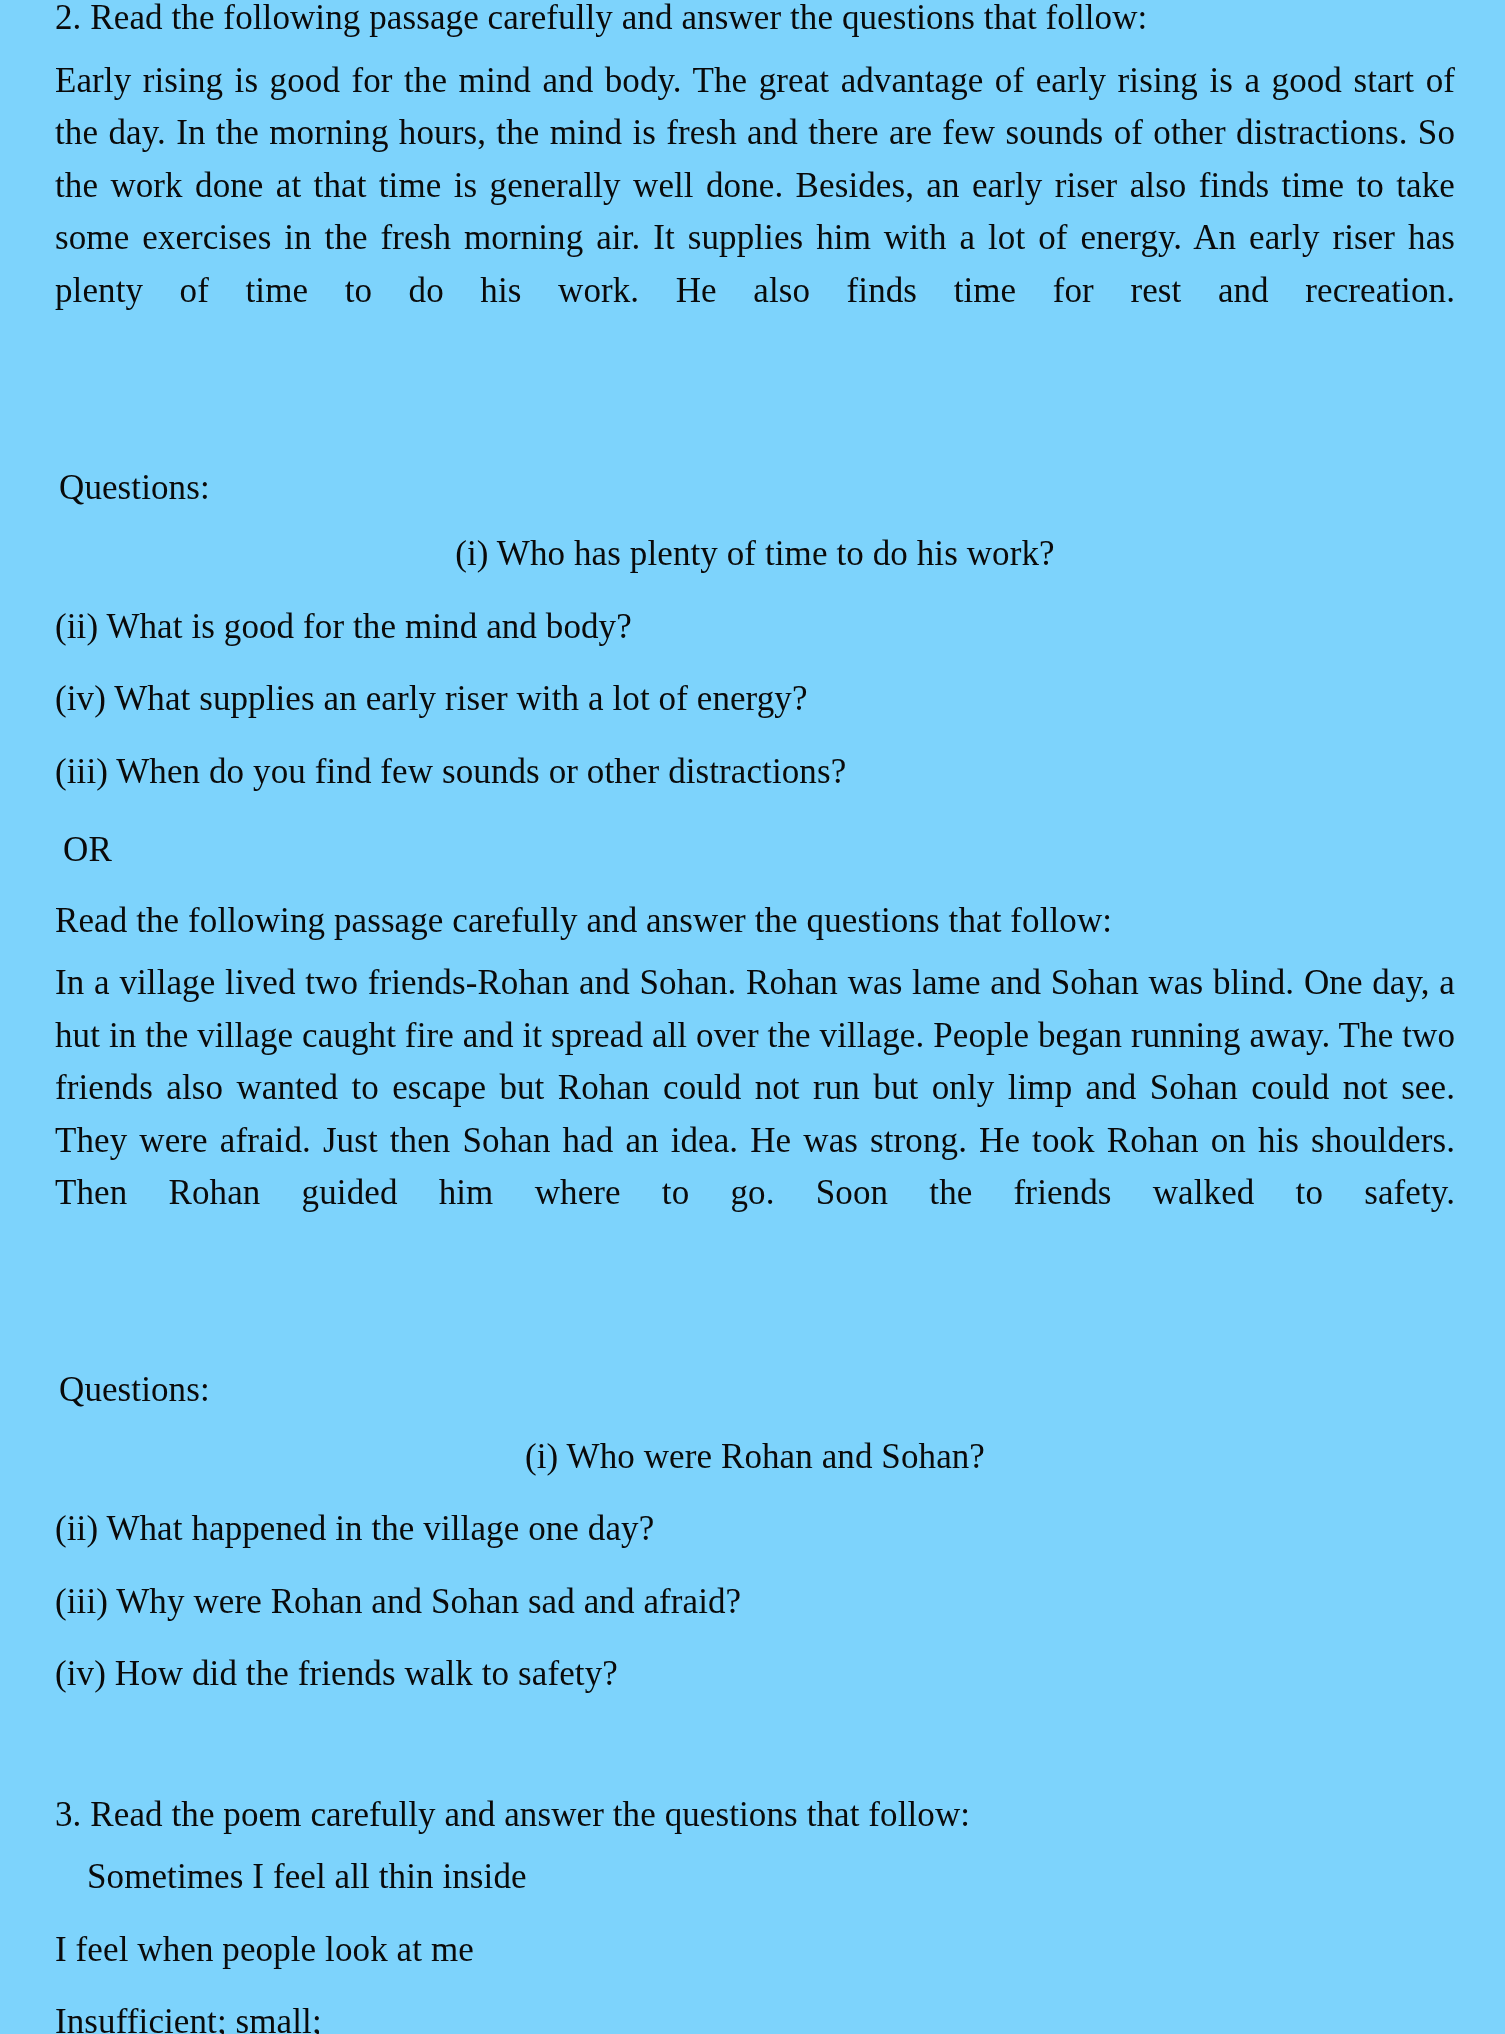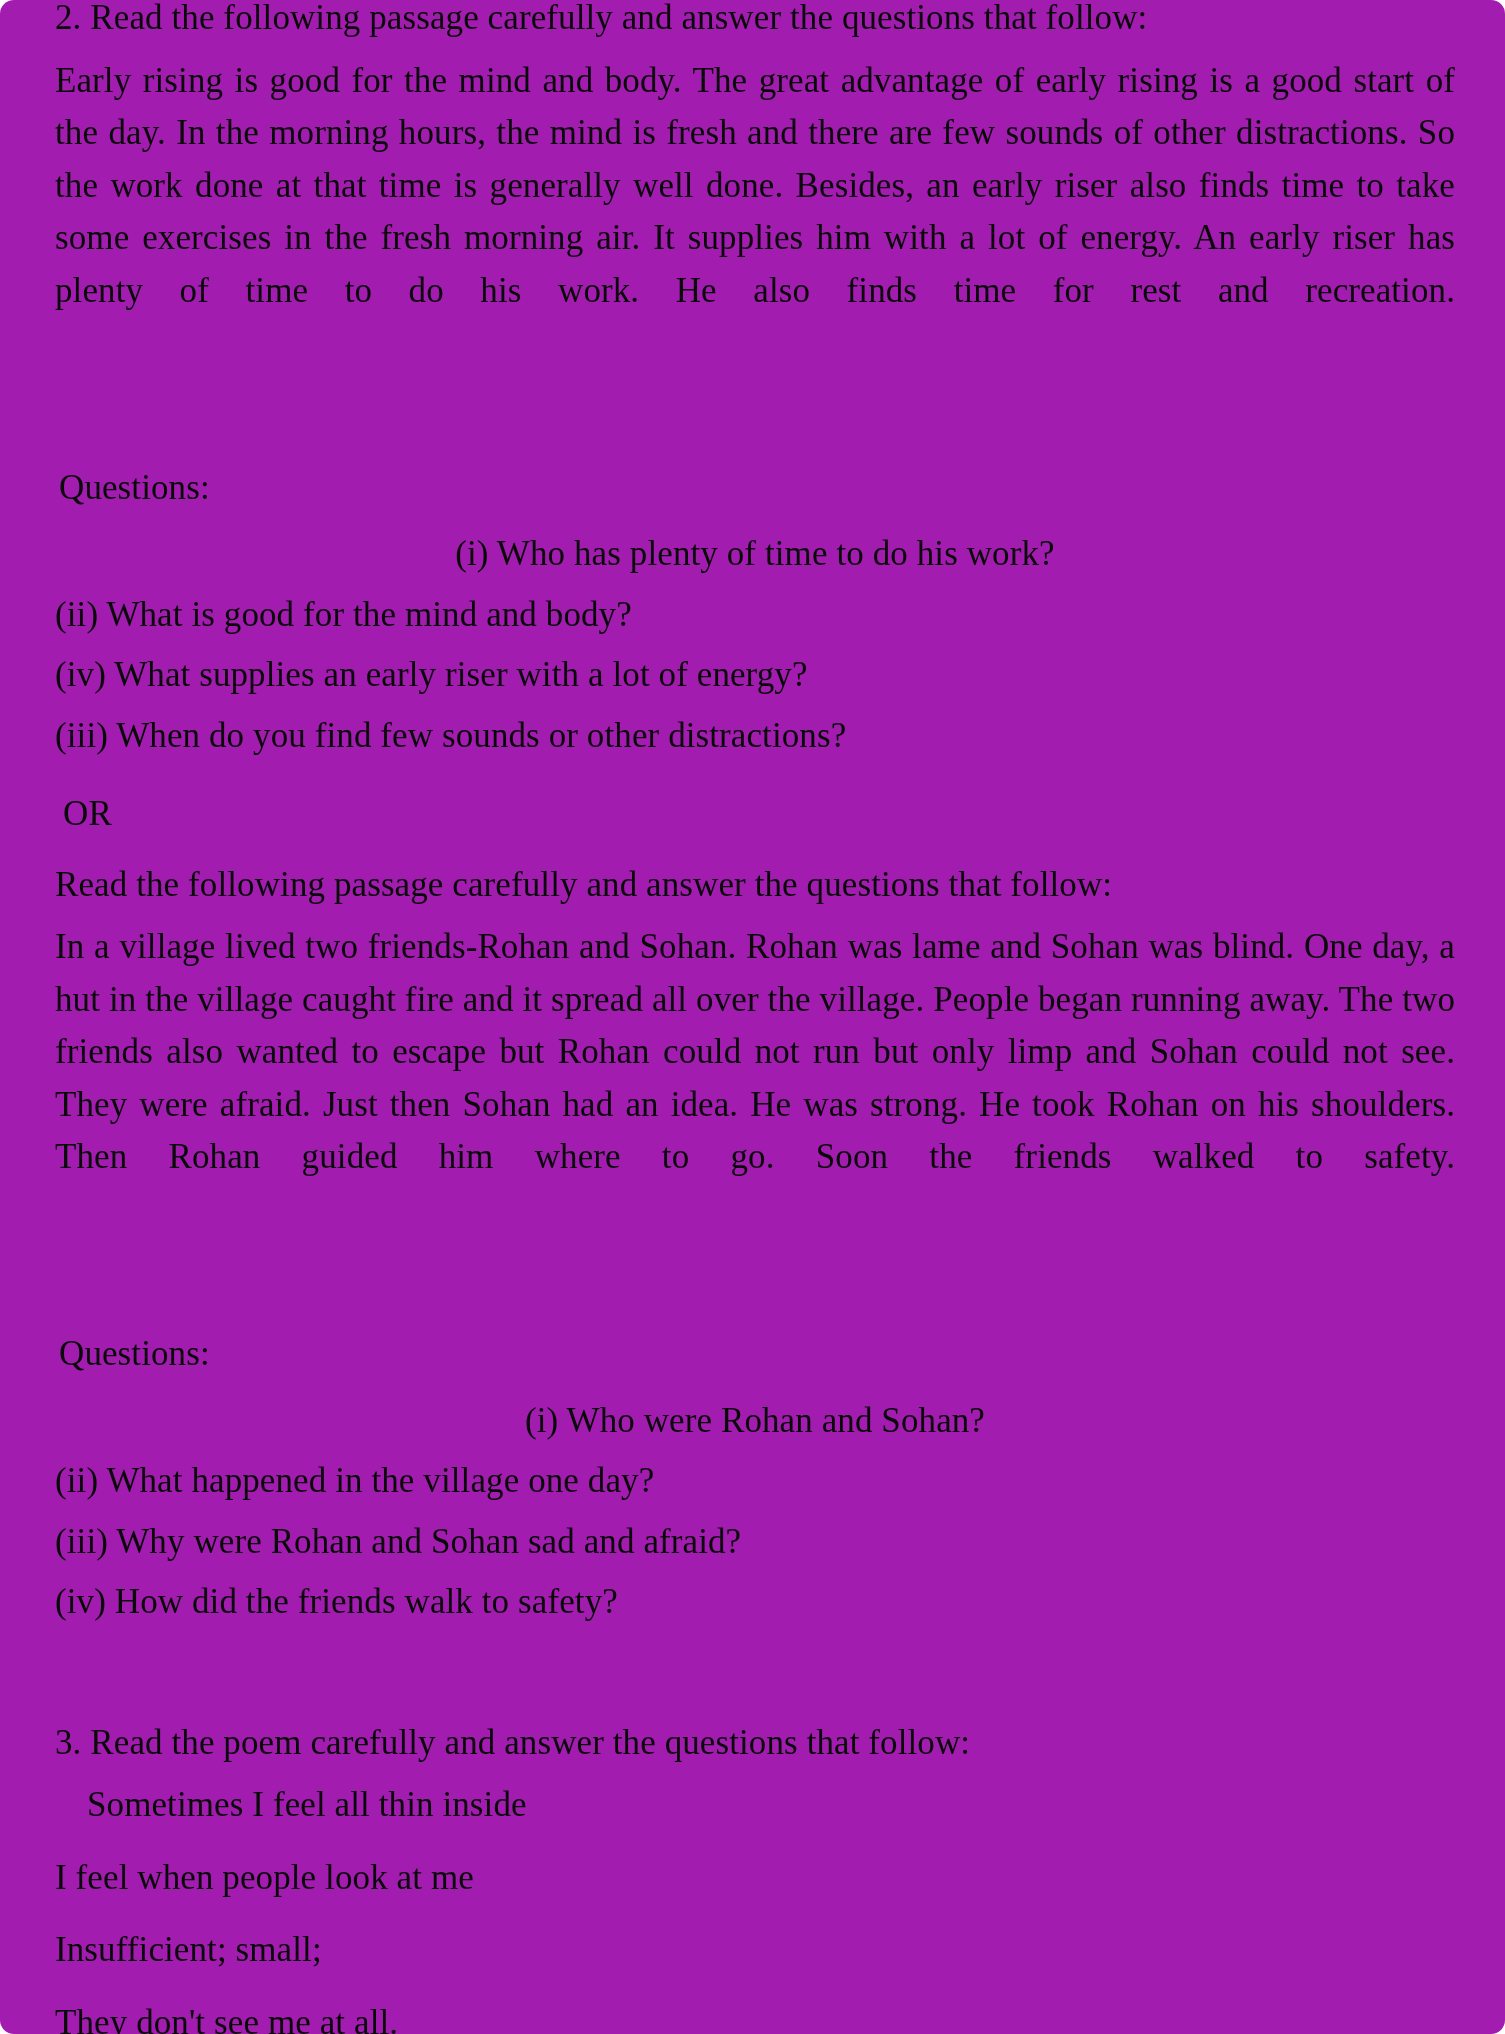--- a/index.html
+++ b/index.html
@@ -10,25 +10,24 @@
   }
   body {
     font-family: "Liberation Serif", "DejaVu Serif", serif;
     color: #000000;
   }
   .page {
     position: relative;
     width: 1505px;
     height: 2034px;
     margin: 0 auto;
-    background: #a21caf;
+    background: #7dd3fc;
     overflow: hidden;
     box-sizing: border-box;
     padding: 0 50px 0 55px;
-    border-radius: 14px;
   }
   .sheet {
     position: relative;
     width: 1400px;
   }
 
   
   .line,
   .para,
   .q-line,
@@ -87,21 +86,21 @@
     text-align: left;
     width: 1055px;
   }
 
   
   .gap-xs { height: 10px; }
   .gap-sm { height: 18px; }
   .gap-xl { height: 88px; }
 
   .q-list { margin: 0; padding: 0; }
-  .q-list .q-line { margin-top: 8px; }
+  .q-list .q-line { margin-top: 20px; }
   .q-list .q-line:first-child { margin-top: 0; text-align: center; }
 
   .poem-body .poem-line { margin-top: 20px; }
   .poem-body .poem-line:first-child { margin-top: 0; margin-left: 32px; }
 
   
   .page {
     filter: none;
   }
   .clip-top {

